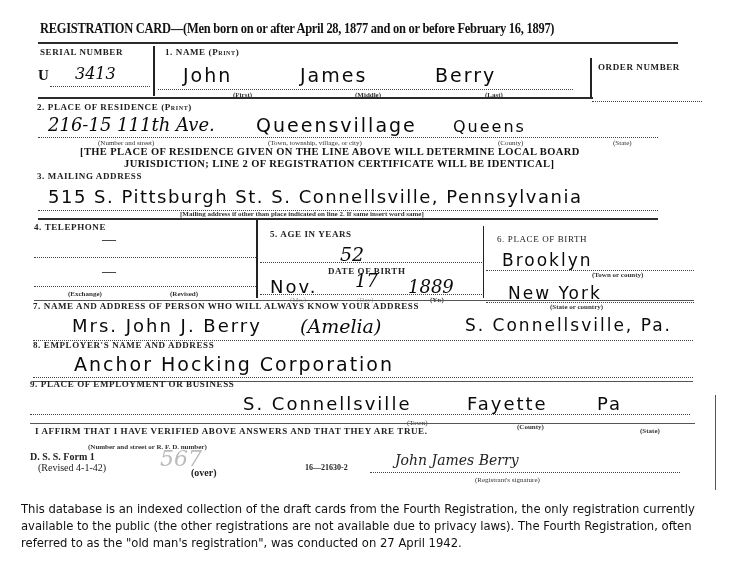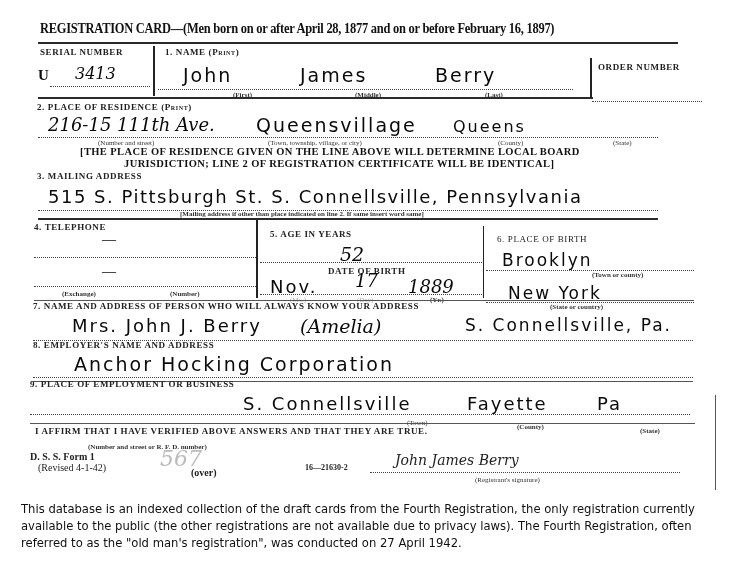--- a/index.html
+++ b/index.html
@@ -65,22 +65,22 @@
   <div class="abs hw" style="left:48px; top:186px; font-size:18px; letter-spacing:1.5px;">515 S. Pittsburgh St. S. Connellsville, Pennsylvania</div>
   <div class="dot" style="left:38px; top:210px; width:620px;"></div>
   <div class="abs lblsm" style="left:180px; top:210px;">[Mailing address if other than place indicated on line 2. If same insert word same]</div>
   <div class="hline" style="left:38px; top:218px; width:620px;"></div>
 
   <div class="abs lbl" style="left:34px; top:222px;">4. TELEPHONE</div>
   <div class="abs" style="left:102px; top:232px; font-size:14px;">—</div>
   <div class="dot" style="left:34px; top:257px; width:222px;"></div>
   <div class="abs" style="left:102px; top:264px; font-size:14px;">—</div>
   <div class="dot" style="left:34px; top:286px; width:222px;"></div>
-  <div class="abs lblsm" style="left:62px; top:290px;">(Exchange)</div>
-  <div class="abs lblsm" style="left:170px; top:290px;">(Number)</div>
+  <div class="abs lblsm" style="left:68px; top:290px;">(Exchange)</div>
+  <div class="abs lblsm" style="left:170px; top:290px;">(Revised)</div>
   <div class="vline" style="left:256px; top:220px; height:78px;"></div>
 
   <div class="abs lbl" style="left:270px; top:229px;">5. AGE IN YEARS</div>
   <div class="abs hw-it" style="left:340px; top:243px; font-size:19px;">52</div>
   <div class="dot" style="left:260px; top:262px; width:222px;"></div>
   <div class="abs lbl" style="left:328px; top:266px;">DATE OF BIRTH</div>
   <div class="abs hw" style="left:270px; top:276px; font-size:18px;">Nov.</div>
   <div class="abs hw-it" style="left:355px; top:270px; font-size:18px;">17</div>
   <div class="abs hw-it" style="left:408px; top:276px; font-size:18px;">1889</div>
   <div class="dot" style="left:260px; top:294px; width:222px;"></div>

